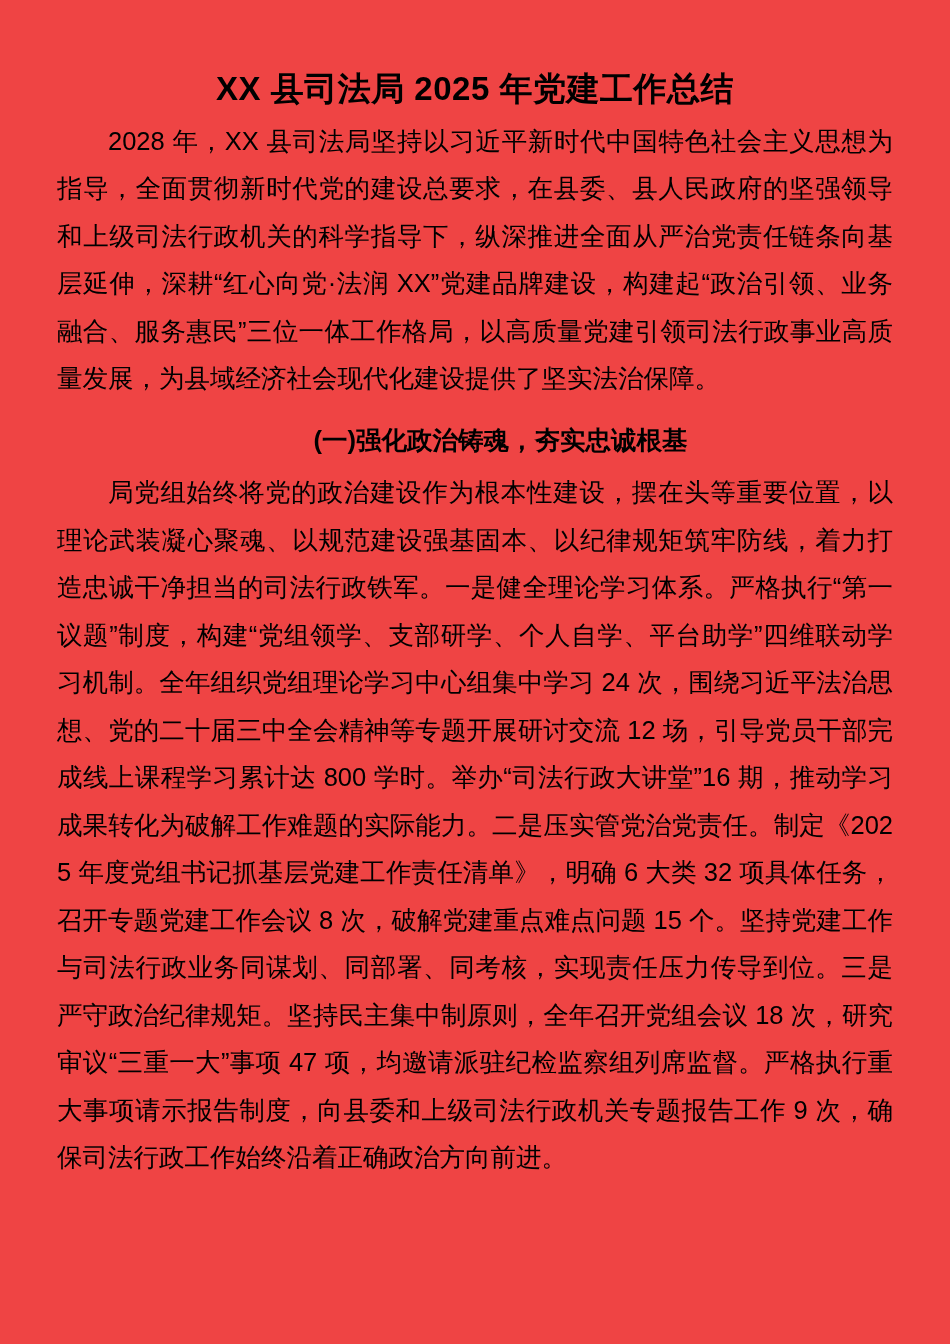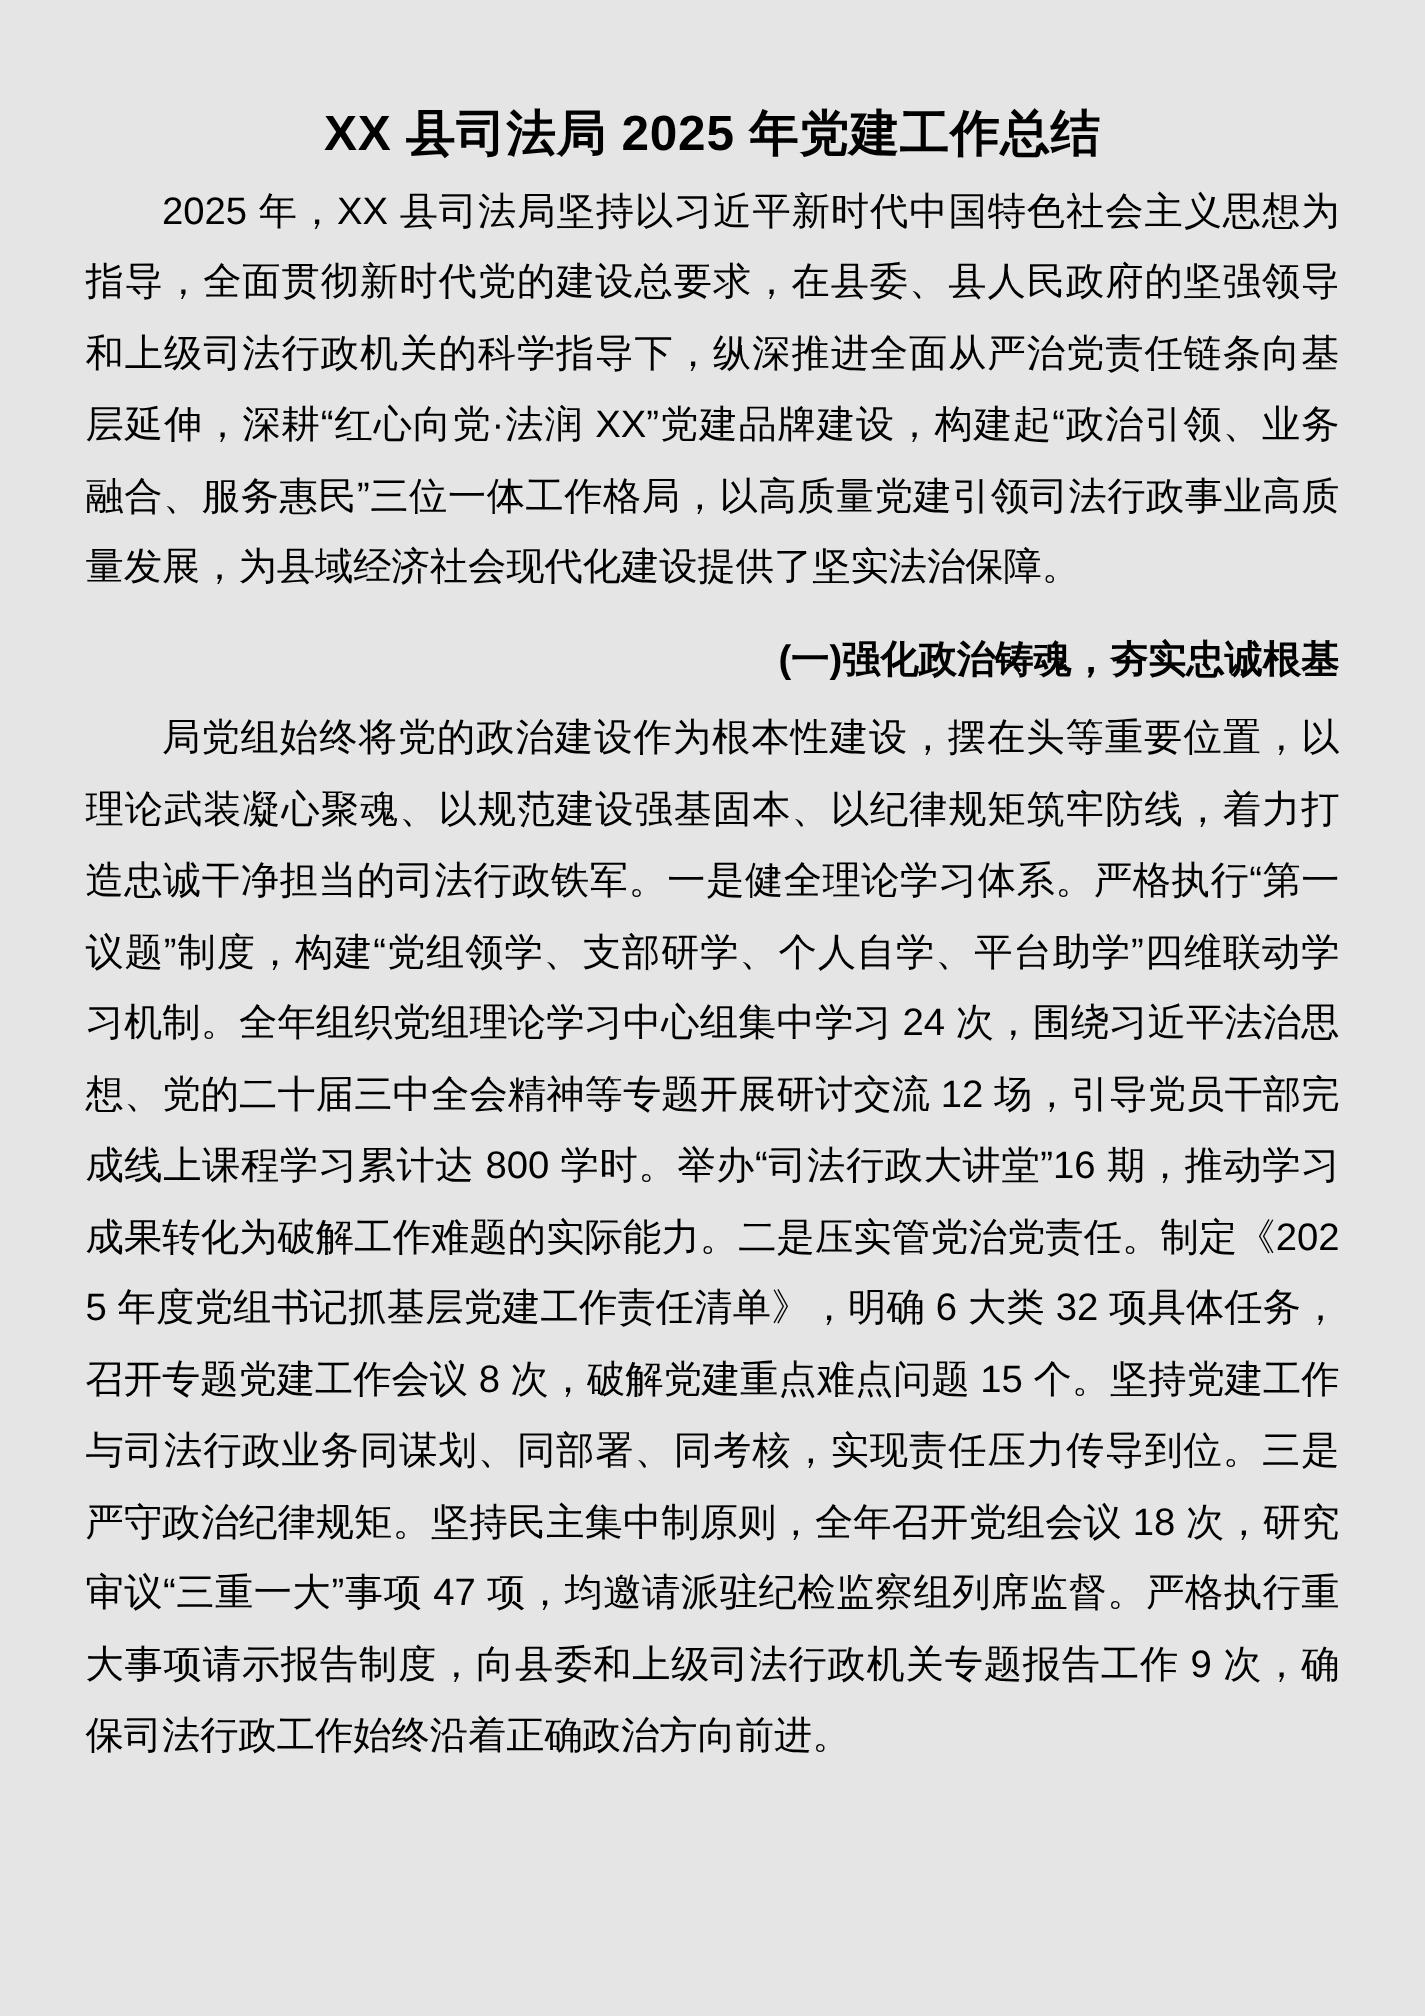--- a/index.html
+++ b/index.html
@@ -9,21 +9,21 @@
   }
   body {
     font-family: "Liberation Sans", "DejaVu Sans", sans-serif;
     color: #000000;
     -webkit-font-smoothing: antialiased;
   }
   .page {
     position: relative;
     width: 950px;
     height: 1344px;
-    background: #e5e5e5;
+    background: #ef4444;
     box-sizing: border-box;
     padding: 57px 57px 0 57px;
     overflow: hidden;
   }
   .doc-title {
     font-size: 33px;
     font-weight: bold;
     text-align: center;
     line-height: 1.35;
     letter-spacing: 0.5px;
@@ -47,33 +47,33 @@
     margin: 0;
     font-weight: normal;
     text-align: left;
   }
   .sub-heading {
     font-size: 25.5px;
     line-height: 47.5px;
     text-indent: 2em;
     margin: 0;
     font-weight: bold;
-    text-align: right;
+    text-align: center;
   }
   .gap-sm { height: 9px; }
   .gap-xs { height: 5px; }
 </style>
 </head>
 <body>
 
 <div class="page">
 
   <h1 class="doc-title">XX 县司法局 2025 年党建工作总结</h1>
 
-  <p class="body-para">2025 年，XX 县司法局坚持以习近平新时代中国特色社会主义思想为指导，全面贯彻新时代党的建设总要求，在县委、县人民政府的坚强领导和上级司法行政机关的科学指导下，纵深推进全面从严治党责任链条向基层延伸，深耕“红心向党·法润 XX”党建品牌建设，构建起“政治引领、业务融合、服务惠民”三位一体工作格局，以高质量党建引领司法行政事业高质量发展，为县域经济社会现代化建设提供了坚实法治保障。</p>
+  <p class="body-para">2028 年，XX 县司法局坚持以习近平新时代中国特色社会主义思想为指导，全面贯彻新时代党的建设总要求，在县委、县人民政府的坚强领导和上级司法行政机关的科学指导下，纵深推进全面从严治党责任链条向基层延伸，深耕“红心向党·法润 XX”党建品牌建设，构建起“政治引领、业务融合、服务惠民”三位一体工作格局，以高质量党建引领司法行政事业高质量发展，为县域经济社会现代化建设提供了坚实法治保障。</p>
 
   <div class="gap-sm"></div>
 
 
   <div class="gap-xs"></div>
 
   <p class="sub-heading">(一)强化政治铸魂，夯实忠诚根基</p>
 
   <div class="gap-xs"></div>
 

